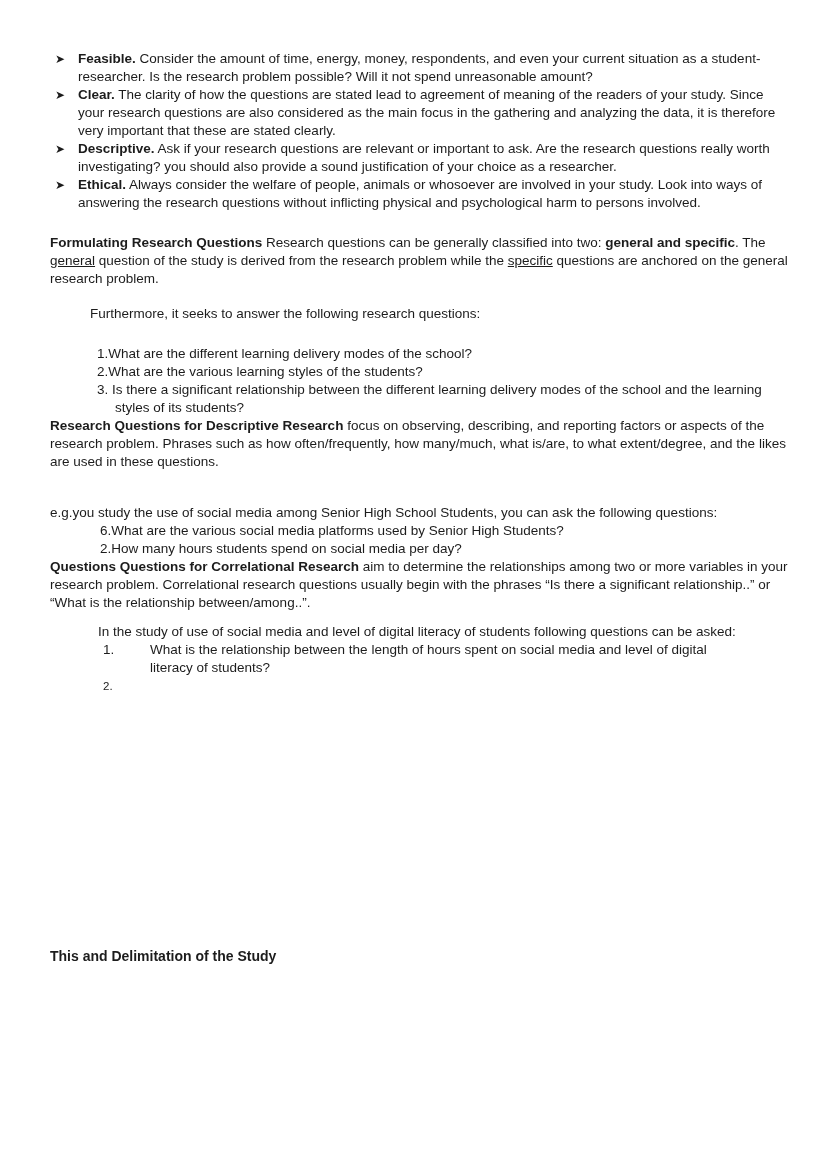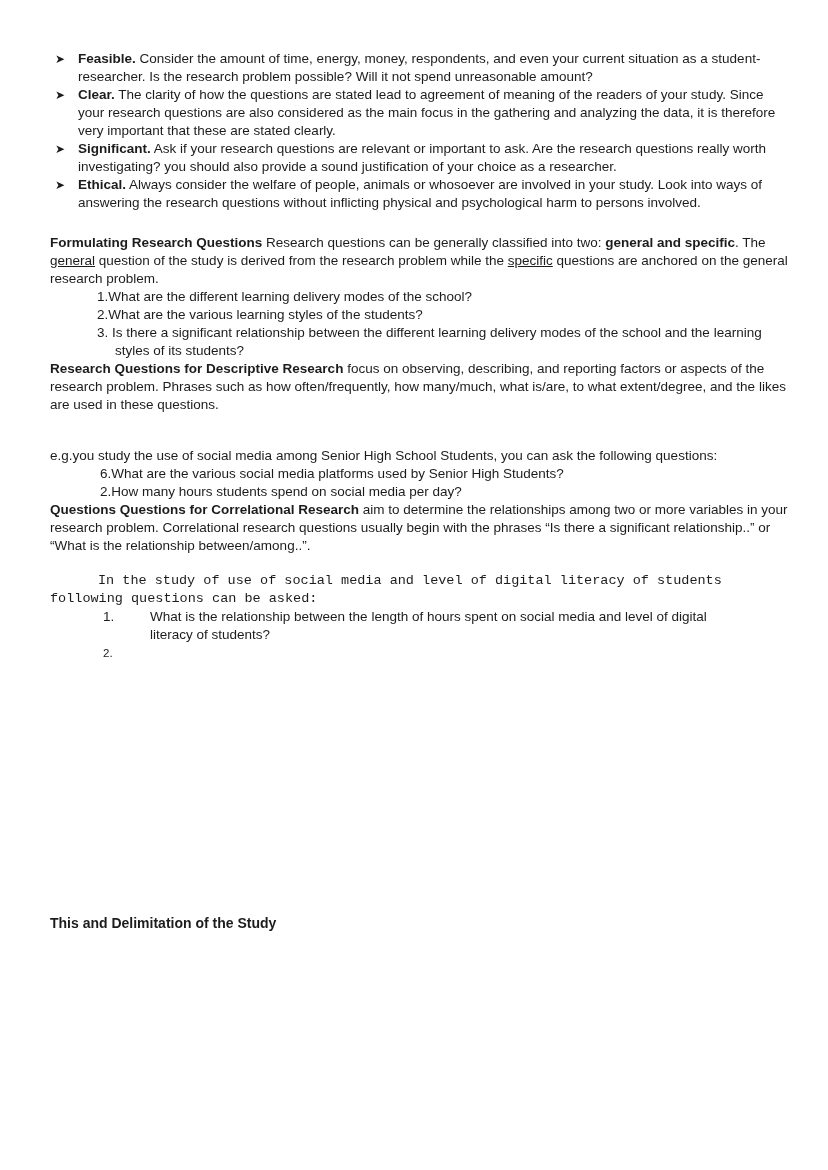--- a/index.html
+++ b/index.html
@@ -25,27 +25,27 @@
   .bullet-marker {
     flex: 0 0 28px; box-sizing: border-box;
     padding-left: 5px; font-weight: bold; font-size: 12px;
   }
   .bullet-body { flex: 1; }
 
   .para-formulating { margin-top: 22px; }
   .para-study-aims { margin-top: 18px; text-indent: 48px; }
   .para-furthermore { margin-top: 17px; text-indent: 40px; }
 
-  .rq-list { margin-top: 0; }
+  .rq-list { margin-top: 22px; }
   .rq-item { padding-left: 65px; text-indent: -18px; }
 
   .para-eg-intro { margin-top: 33px; }
   .eg-list { margin-left: 50px; }
 
-  .para-in-study { margin-top: 17px; text-indent: 48px; font-family: Liberation Mono, monospace; }
+  .para-in-study { margin-top: 11px; text-indent: 48px; }
   .num2-list { margin-left: 53px; }
   .num2-item { display: flex; }
   .num2-marker { flex: 0 0 47px; }
   .num2-marker.small { font-size: 11.5px; }
   .num2-text { max-width: 575px; }
 
   .scope-heading { margin-top: 252px; font-weight: bold; font-size: 14px; }
 </style>
 </head>
 <body>
@@ -56,31 +56,32 @@
     <li>
       <span class="bullet-marker">➤</span>
       <span class="bullet-body"><b>Feasible.</b><span> Consider the amount of time, energy, money, respondents, and even your current situation as a student-researcher. Is the research problem possible? Will it not spend unreasonable amount?</span></span>
     </li>
     <li>
       <span class="bullet-marker">➤</span>
       <span class="bullet-body"><b>Clear.</b><span> The clarity of how the questions are stated lead to agreement of meaning of the readers of your study. Since your research questions are also considered as the main focus in the gathering and analyzing the data, it is therefore very important that these are stated clearly.</span></span>
     </li>
     <li>
       <span class="bullet-marker">➤</span>
-      <span class="bullet-body"><b>Significant.</b><span> Ask if your research questions are relevant or important to ask. Are the research questions really worth investigating? you should also provide a sound justification of your choice as a researcher.</span></span>
+      <span class="bullet-body"><b>Descriptive.</b><span> Ask if your research questions are relevant or important to ask. Are the research questions really worth investigating? you should also provide a sound justification of your choice as a researcher.</span></span>
     </li>
     <li>
       <span class="bullet-marker">➤</span>
       <span class="bullet-body"><b>Ethical.</b><span> Always consider the welfare of people, animals or whosoever are involved in your study. Look into ways of answering the research questions without inflicting physical and psychological harm to persons involved.</span></span>
     </li>
   </ul>
 
   <p class="para-formulating"><b>Formulating Research Questions</b><span> Research questions can be generally classified into two: </span><b>general and specific</b><span>. The </span><span class="u">general</span><span> question of the study is derived from the research problem while the </span><span class="u">specific</span><span> questions are anchored on the general research problem.</span></p>
 
 
+  <p class="para-furthermore">Furthermore, it seeks to answer the following research questions:</p>
 
   <div class="rq-list">
     <div class="rq-item">1.What are the different learning delivery modes of the school?</div>
     <div class="rq-item">2.What are the various learning styles of the students?</div>
     <div class="rq-item">3. Is there a significant relationship between the different learning delivery modes of the school and the learning styles of its students?</div>
   </div>
 
   <p><b>Research Questions for Descriptive Research</b><span> focus on observing, describing, and reporting factors or aspects of the research problem. Phrases such as how often/frequently, how many/much, what is/are, to what extent/degree, and the likes are used in these questions.</span></p>
 
   <p class="para-eg-intro">e.g.you study the use of social media among Senior High School Students, you can ask the following questions:</p>

